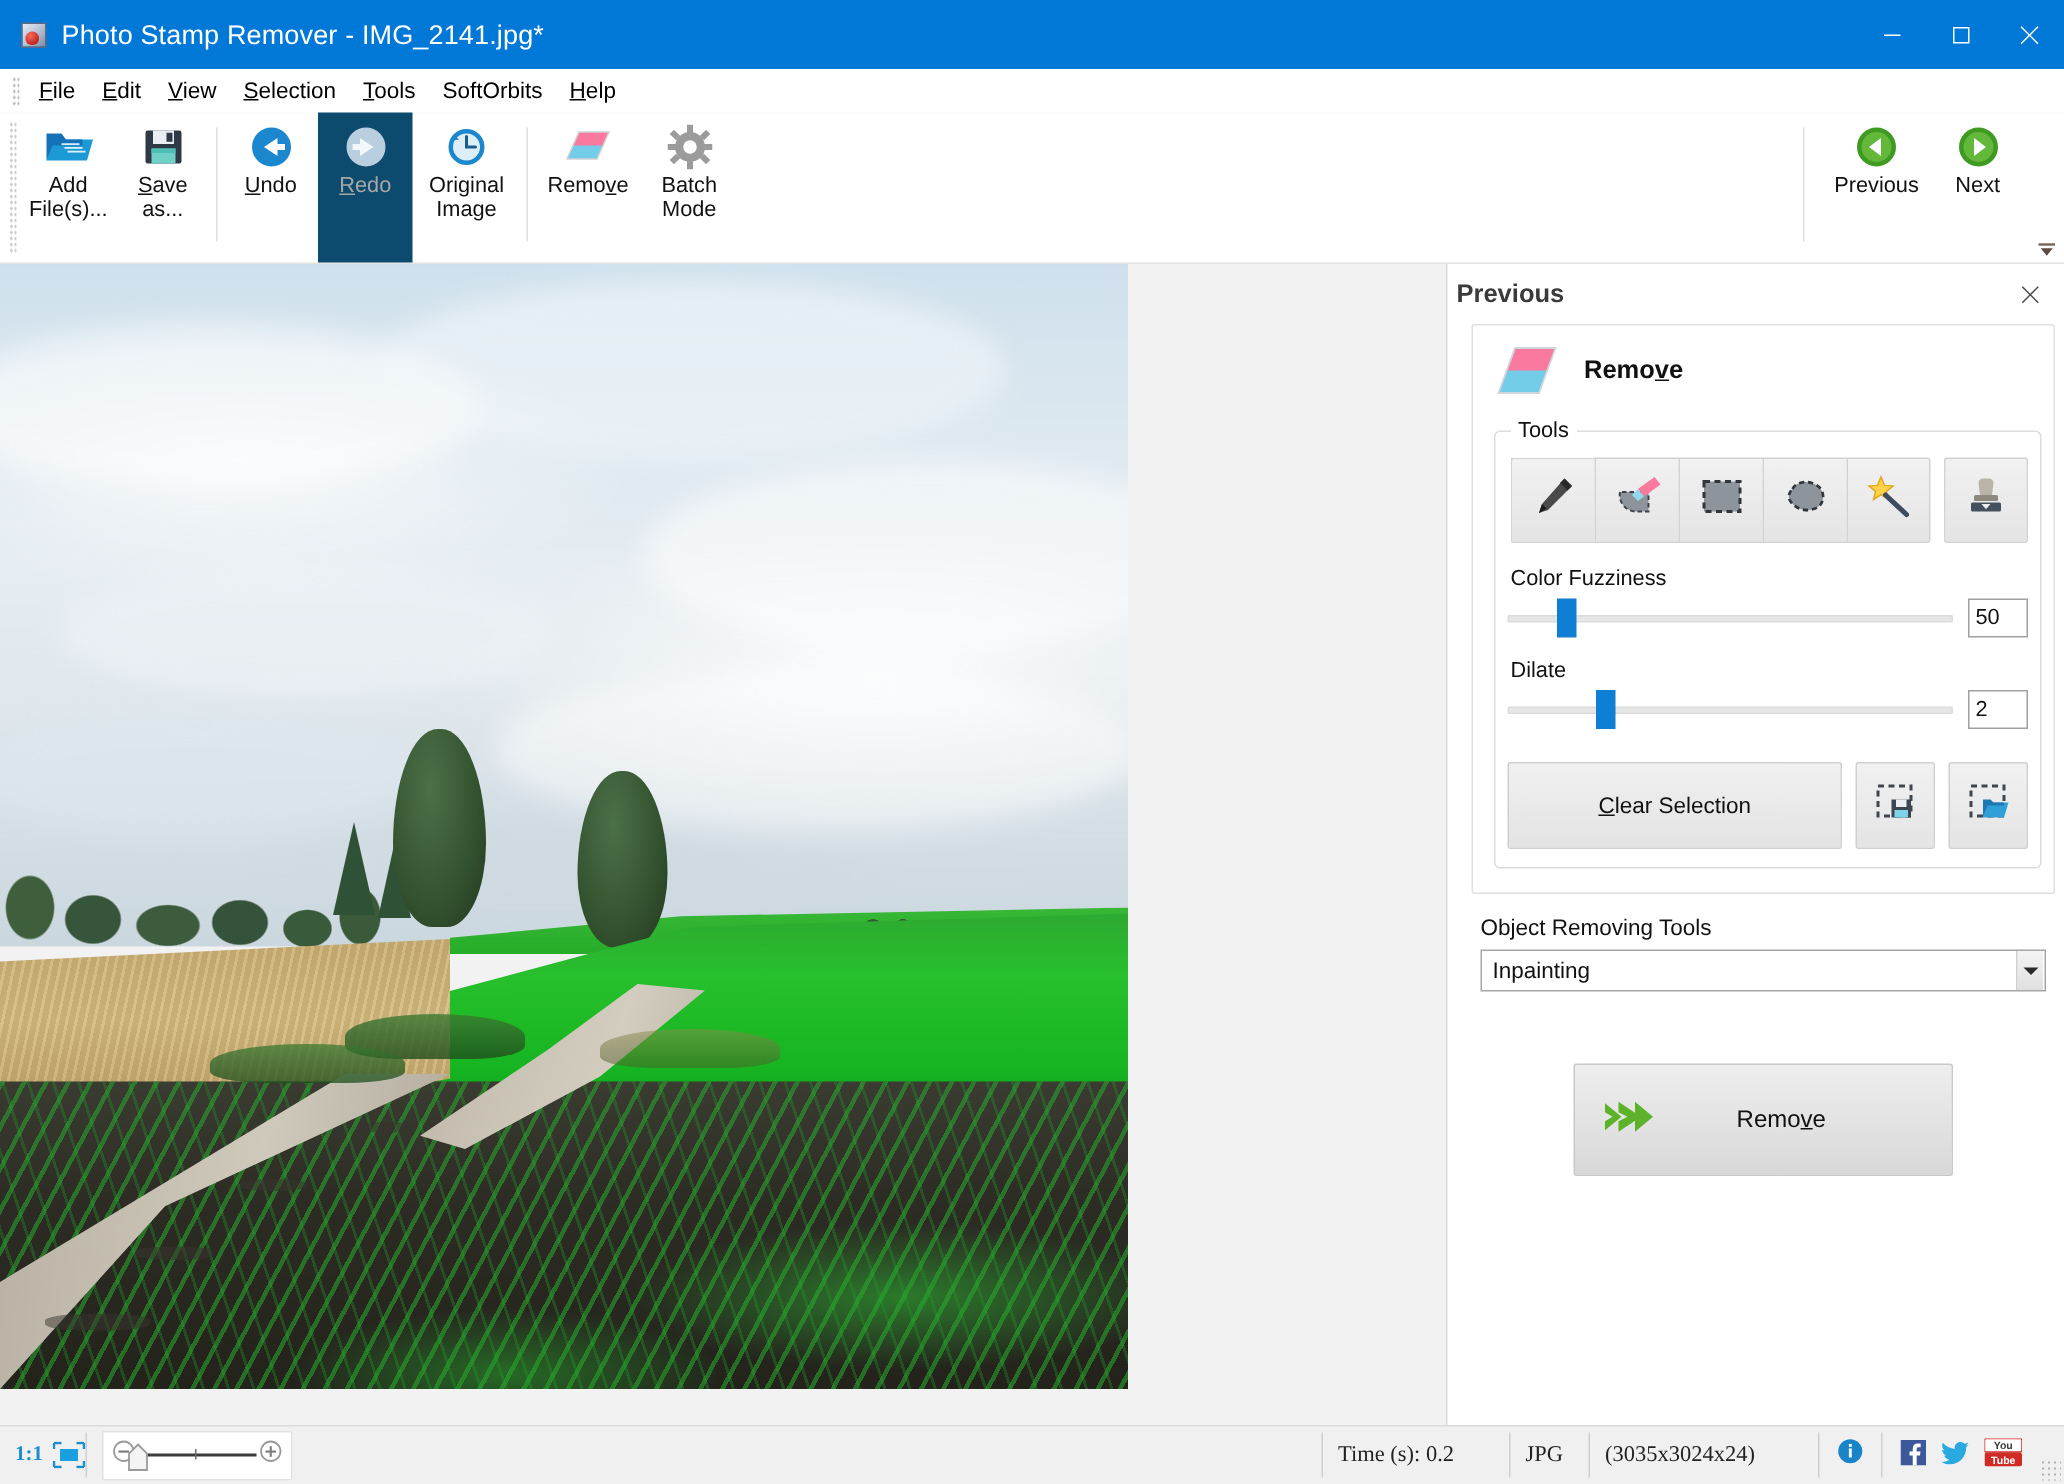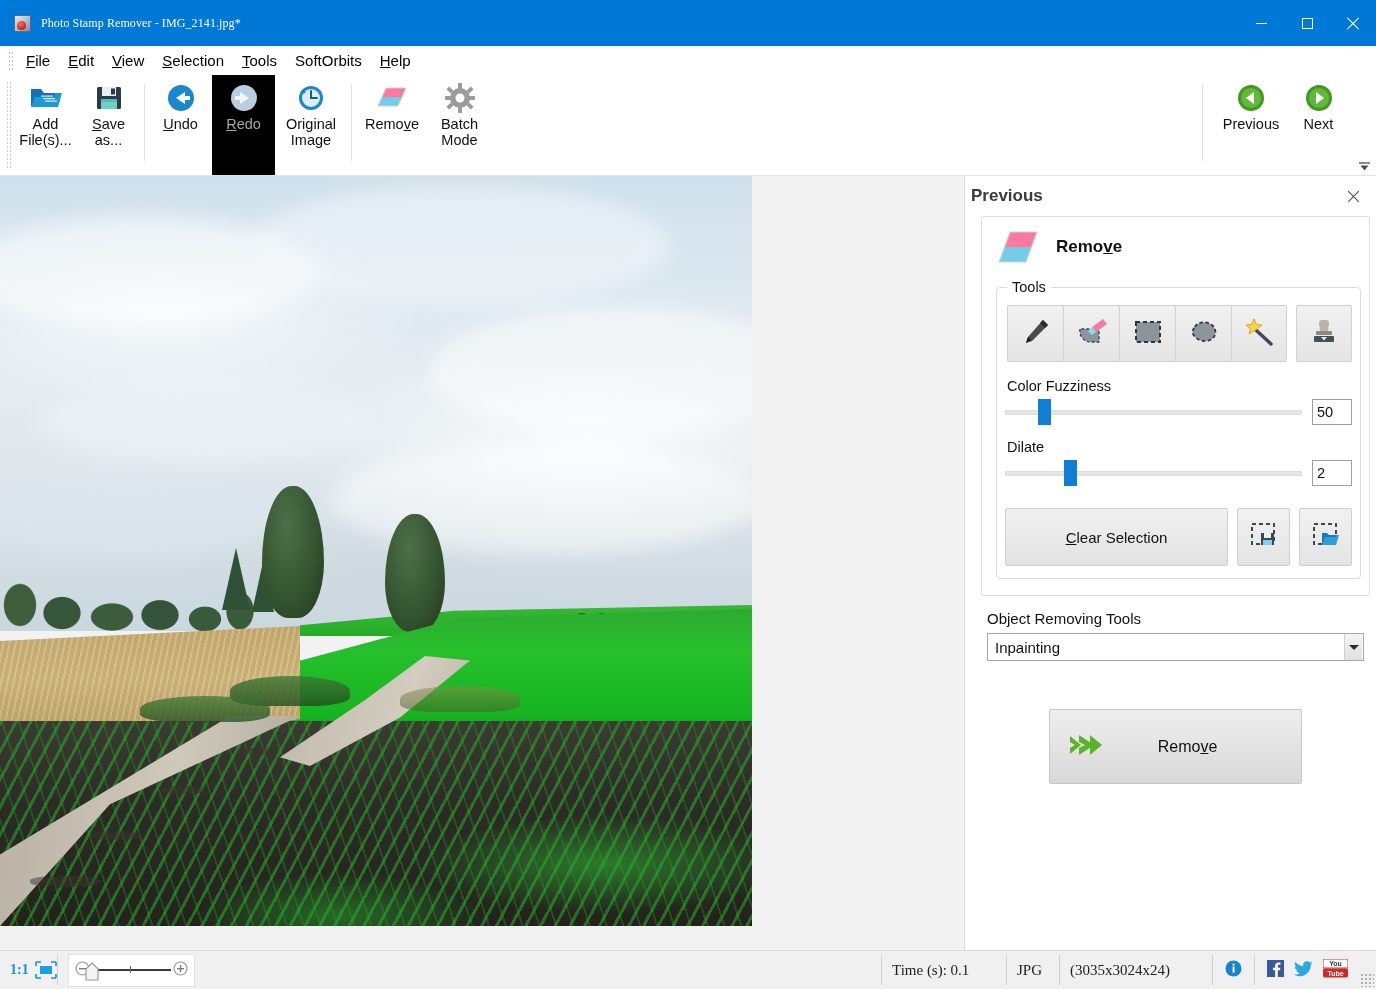--- a/index.html
+++ b/index.html
@@ -19,21 +19,21 @@
   .titlebar .app-icon {
     width: 17px; height: 17px; margin-left: 14px; margin-right: 10px;
     background: linear-gradient(135deg,#e8e8f0 0%,#b9c4d8 48%,#7f8ba3 100%);
     border: 1px solid #5a6a86; position: relative; flex: 0 0 17px;
   }
   .titlebar .app-icon:after {
     content:""; position:absolute; left:2px; bottom:1px; width:9px; height:9px;
     border-radius:50% 50% 45% 45%;
     background: radial-gradient(circle at 35% 30%, #ff6a5e 0%, #c02a1e 70%);
   }
-  .titlebar .title { font-size: 12px; letter-spacing: .1px; font-weight: 400; font-family: Liberation Serif, serif; }
+  .titlebar .title { font-size: 18px; letter-spacing: .1px; font-weight: 400; }
   .titlebar .spacer { flex: 1 1 auto; }
   .wbtn {
     width: 46px; height: 46px; display: flex; align-items: center; justify-content: center;
     position: relative;
   }
   .wbtn .ln { width: 11px; height: 1px; background: #fff; }
   .wbtn .sq { width: 11px; height: 11px; border: 1px solid #fff; }
   .wbtn .x1, .wbtn .x2 { position: absolute; width: 16px; height: 1px; background: #fff; }
   .wbtn .x1 { transform: rotate(45deg); }
   .wbtn .x2 { transform: rotate(-45deg); }
@@ -67,21 +67,21 @@
     width: 63px; display: flex; flex-direction: column; align-items: center;
     padding-top: 6px; cursor: default; position: relative;
   }
   .tb-btn.wide { width: 72px; }
   .tb-btn .ico { height: 34px; display: flex; align-items: center; justify-content: center; }
   .tb-btn .lbl {
     font-size: 14.5px; line-height: 15.5px; text-align: center; color: #111;
     margin-top: 2px; padding: 0 1px;
   }
   .tb-btn.disabled .lbl { color: #a6a6a6; }
-  .tb-btn.disabled { background: #000000; }
+  .tb-btn.disabled { background: #0c4a6e; }
   .tb-sep { width: 1px; background: #e0e0e0; margin: 10px 4px 14px; flex: 0 0 1px; }
   .ribbon .rspacer { flex: 1 1 auto; }
   .ribbon-expand {
     position: absolute; right: 4px; bottom: 2px; width: 16px; height: 14px;
     display: flex; align-items: center; justify-content: center;
   }
 
   
   .body { flex: 1 1 auto; display: flex; min-height: 0; background: #f0f0f0; position: relative; }
   .canvas-area {
@@ -699,21 +699,21 @@
           <svg width="14" height="19" viewBox="0 0 14 19">
               <path d="M7 1 L13 7 V18 H1 V7 Z" fill="#f4f4f4" stroke="#9a9a9a" stroke-width="1.2"></path>
             </svg>
         </span>
       </div>
     </div>
 
     <div class="sb-grow"></div>
     <div class="sb-div"></div>
 
-    <div class="sb-cell" style="min-width:124px">Time (s): 0.1</div>
+    <div class="sb-cell" style="min-width:124px">Time (s): 0.2</div>
     <div class="sb-div"></div>
     <div class="sb-cell" style="min-width:52px">JPG</div>
     <div class="sb-div"></div>
     <div class="sb-cell" style="min-width:152px">(3035x3024x24)</div>
     <div class="sb-div"></div>
 
     <div class="sb-cell" style="padding:0 12px">
       <span>
         <svg width="17" height="17" viewBox="0 0 17 17">
             <circle cx="8.5" cy="8.5" r="8" fill="#1a84c8"></circle>

